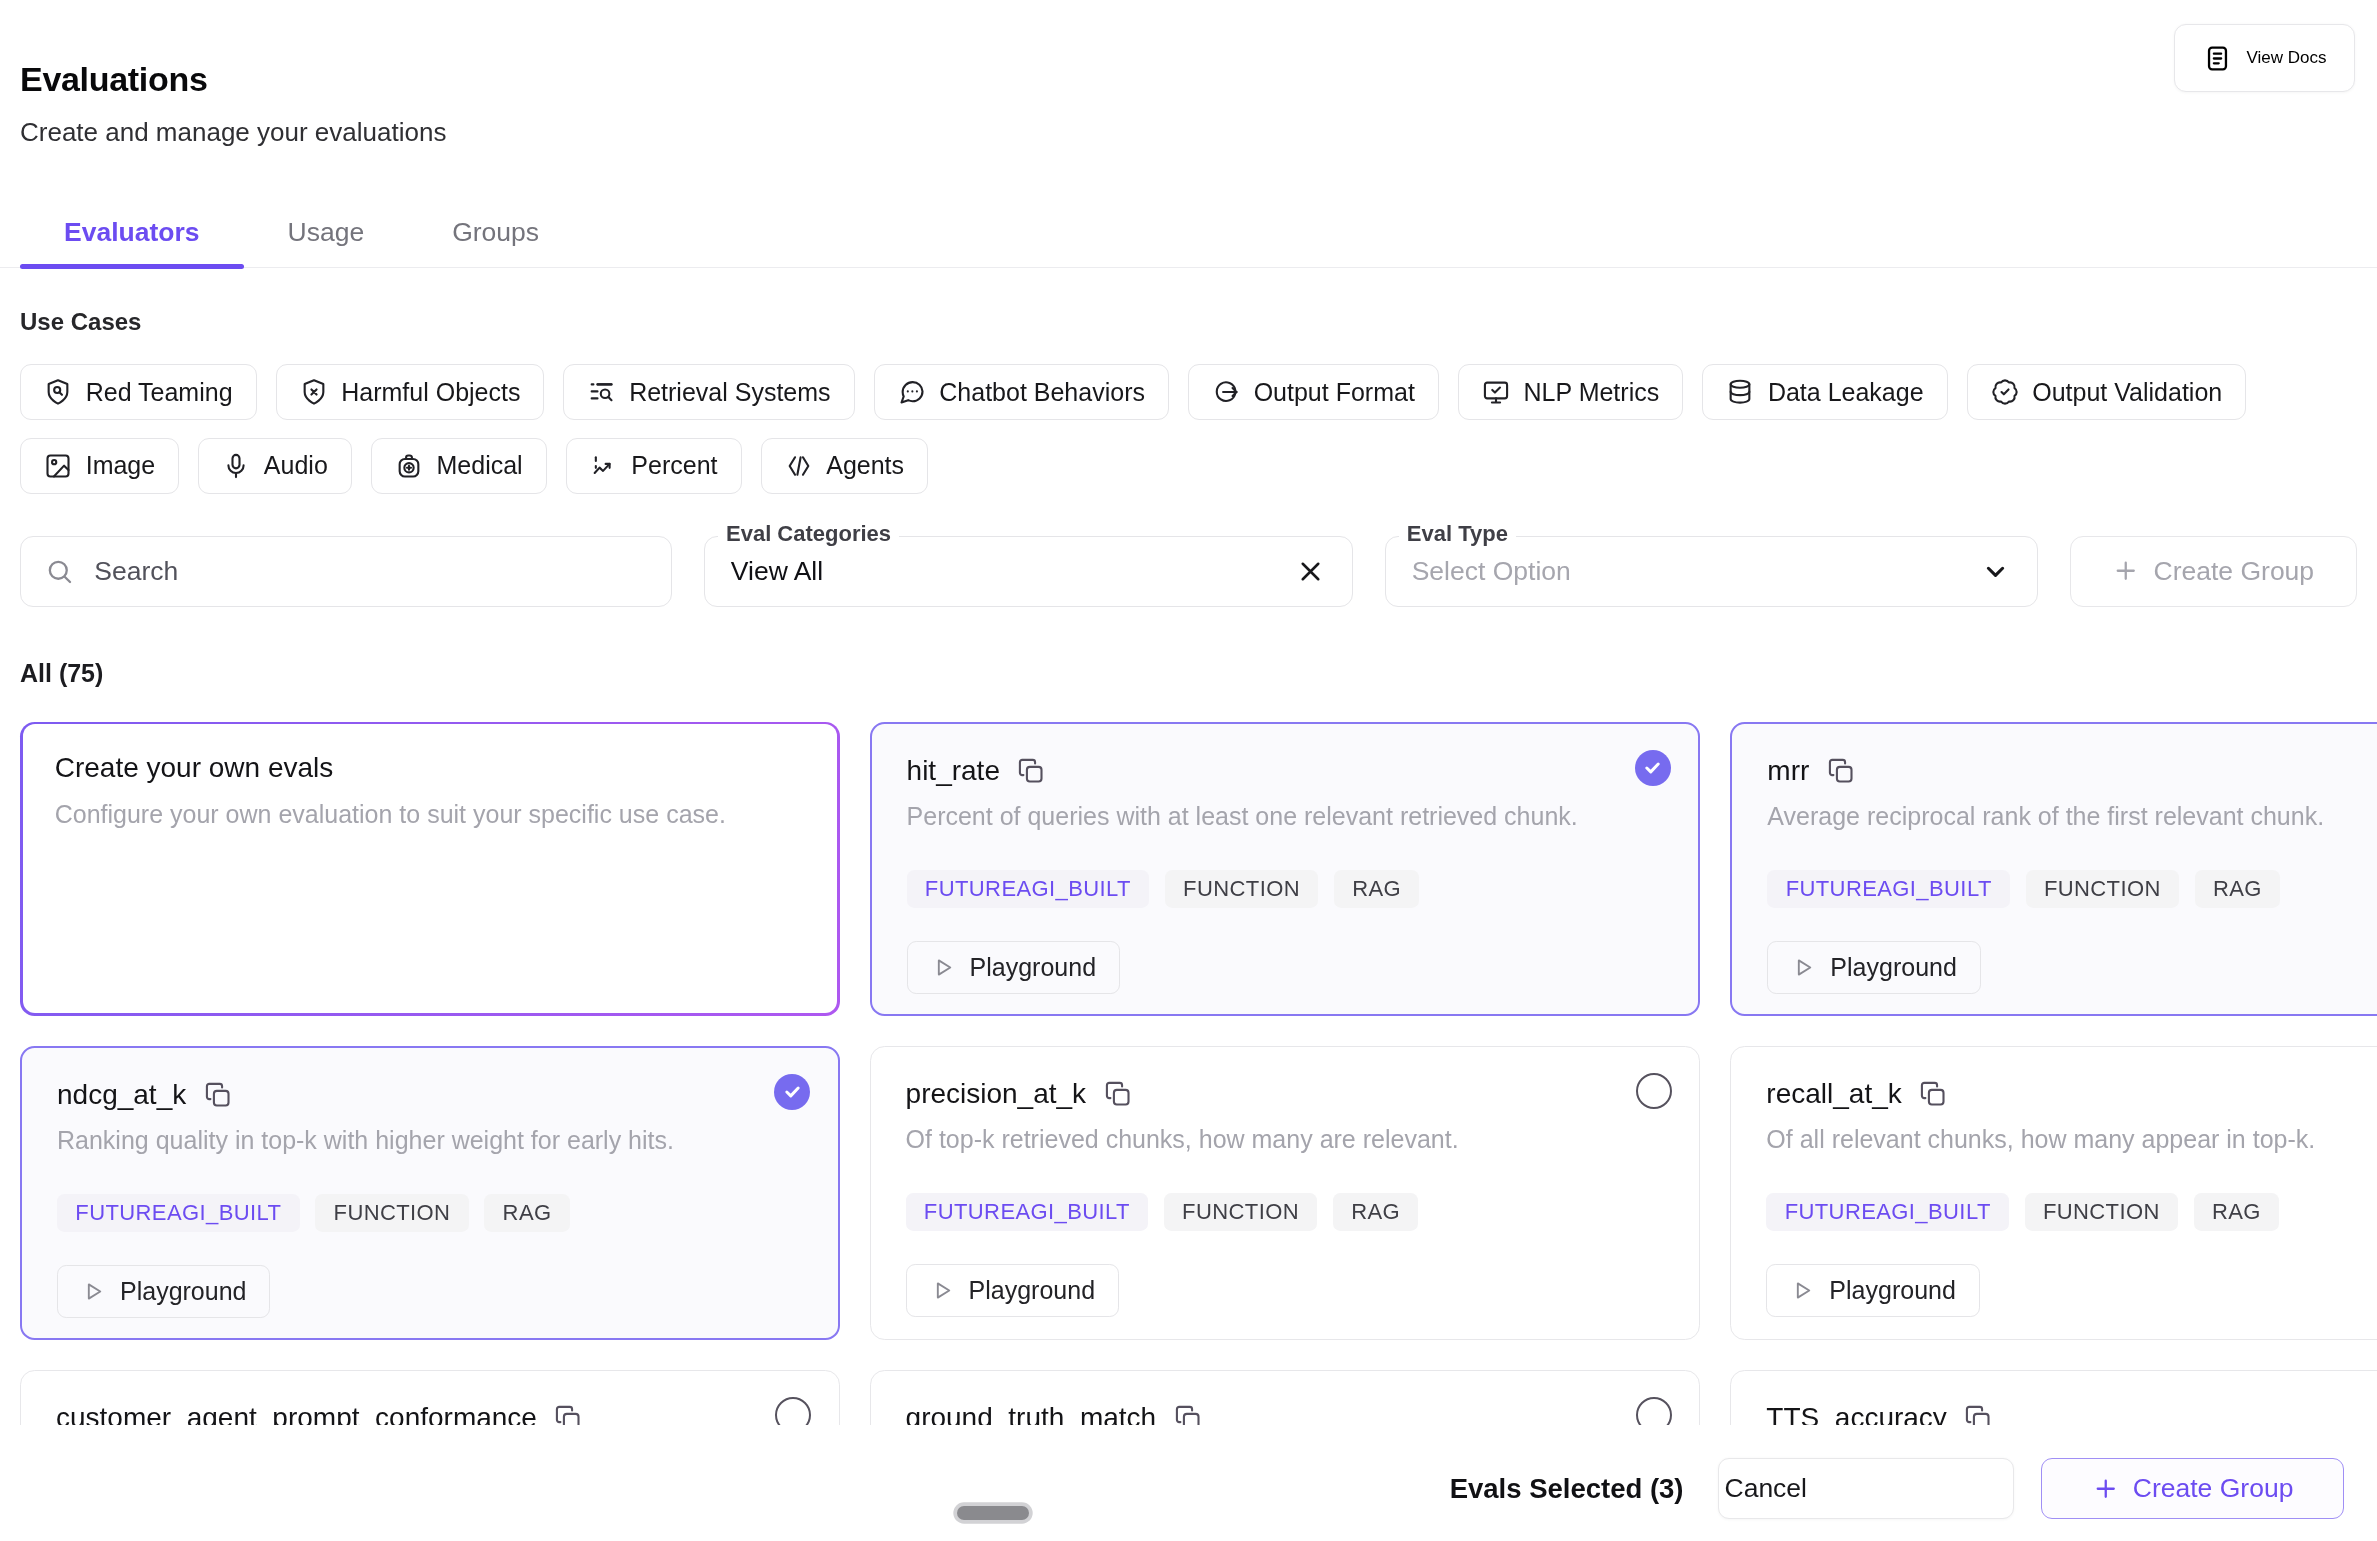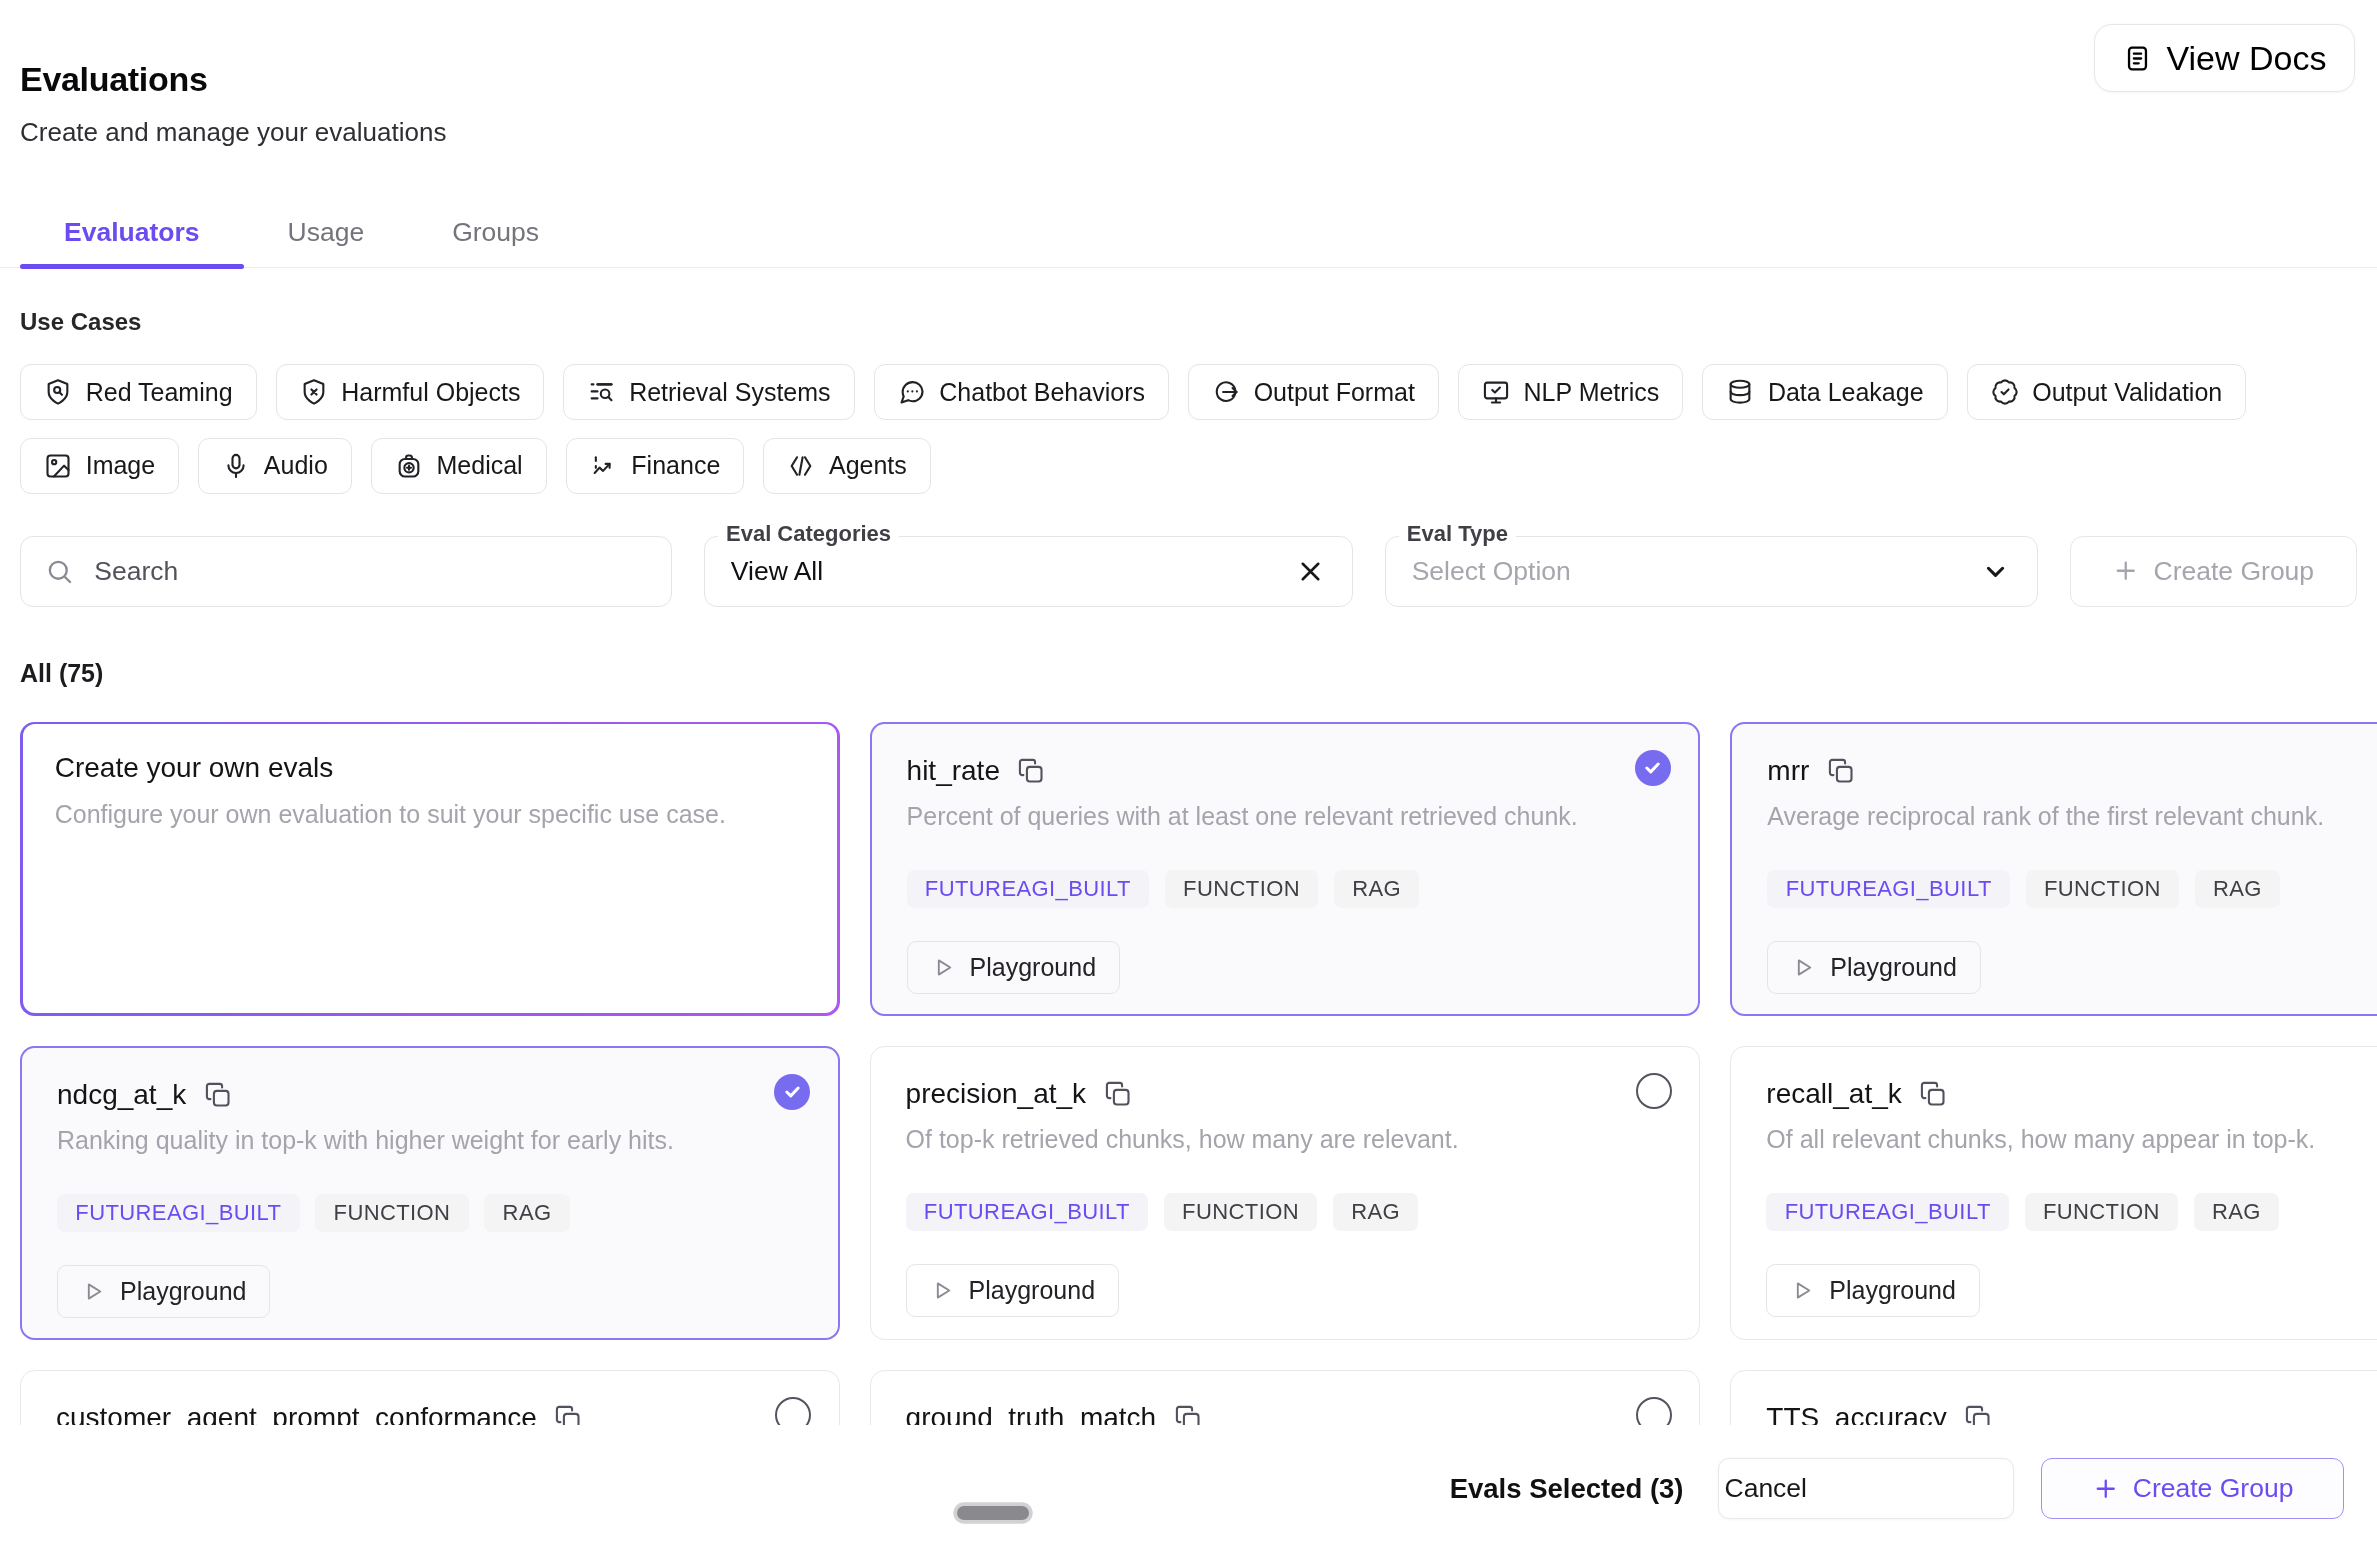--- a/index.html
+++ b/index.html
@@ -7,21 +7,21 @@
     width:2377px;height:1541px;position:relative;overflow:hidden;
     background:#fff;color:#18181b;
     font-family:"Liberation Sans",sans-serif;
   }
   svg{display:block;}
   
   .header{display:flex;justify-content:space-between;align-items:flex-start;padding:24px 22px 0 20px;}
   .page-title{font-size:34px;font-weight:700;letter-spacing:-0.3px;color:#09090b;margin-top:36px;}
   .page-subtitle{font-size:26px;color:#2f2f33;margin-top:18.3px;}
   .view-docs{display:flex;align-items:center;gap:14.6px;height:68px;padding:0 27.5px;
-    border:1.8px solid #e7e7ea;border-radius:18px;background:#fff;font-size:34px;font-weight:500;
+    border:1.8px solid #e7e7ea;border-radius:12px;background:#fff;font-size:17px;font-weight:500;
     box-shadow:0 0.9px 2.7px rgba(0,0,0,0.04);cursor:pointer;}
   .view-docs svg{width:29px;height:29px;}
   
   .tabs{display:flex;margin-top:55px;padding-left:20px;border-bottom:1.8px solid #ececef;}
   .tab{position:relative;padding:0 44px;height:64px;line-height:59px;font-size:26.5px;font-weight:500;color:#74747c;cursor:pointer;}
   .tab.active{color:var(--accent);font-weight:700;}
   .tab.active::after{content:'';position:absolute;left:0;right:0;bottom:-1.8px;height:5.5px;border-radius:3.7px;background:var(--accent);}
   
   .section-label{margin:40px 20px 0;font-size:24px;font-weight:700;color:#27272a;}
   .chips{display:flex;flex-wrap:wrap;gap:17.4px 19px;margin:28px 20px 0;width:2339px;}
@@ -225,21 +225,21 @@
     </div>
     <div class="chip">
       <span class="ic">
         <svg viewBox="0 0 24 24" fill="none" stroke="currentColor" stroke-width="1.8" stroke-linecap="round" stroke-linejoin="round">
           <path d="M5 4.5v3.2"></path>
           <path d="M5 12v1.6"></path>
           <path d="m4 18 4.2-4.6 3 2.8 5.6-6"></path>
           <path d="M13.4 10.2h3.4v3.4"></path>
         </svg>
       </span>
-      <span>Finance</span>
+      <span>Percent</span>
     </div>
     <div class="chip">
       <span class="ic">
         <svg viewBox="0 0 24 24" fill="none" stroke="currentColor" stroke-width="1.8" stroke-linecap="round" stroke-linejoin="round">
           <path d="M8.6 4.5 4 12l4.6 7.5"></path>
           <path d="m15.4 4.5 4.6 7.5-4.6 7.5"></path>
           <path d="m13.4 4.5-2.8 15"></path>
         </svg>
       </span>
       <span>Agents</span>

